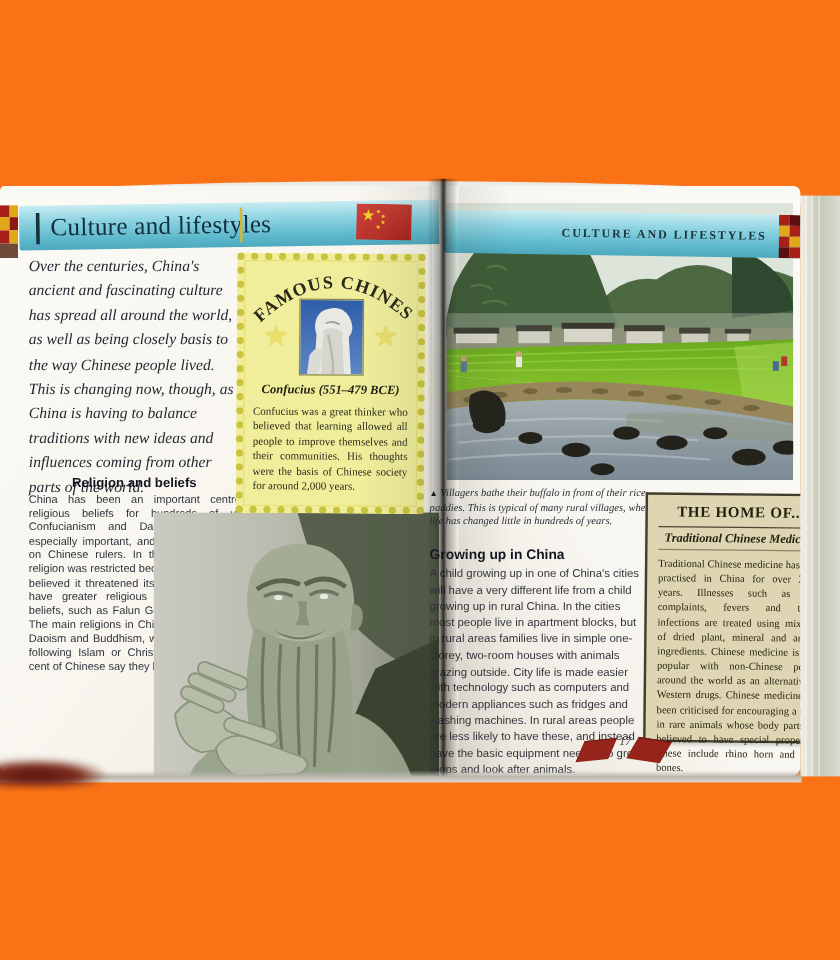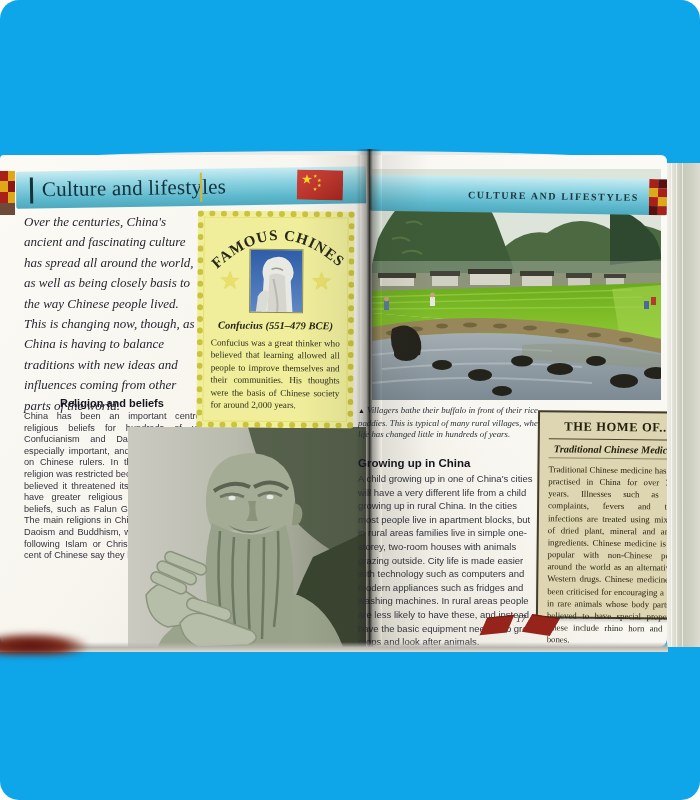--- a/index.html
+++ b/index.html
@@ -1,19 +1,19 @@
 <!DOCTYPE html>
 <html><head>
 <meta charset="utf-8">
 <style>
   * { margin:0; padding:0; box-sizing:border-box; }
   html,body { width:700px; height:800px; background:#fdfdfc; overflow:hidden; }
   body { font-family:"Liberation Sans", sans-serif; position:relative; }
 
-  .stage { position:absolute; left:0; top:0; width:700px; height:800px; background:#0ea5e9;border-radius:19px; }
+  .stage { position:absolute; left:0; top:0; width:700px; height:800px; background:#f97316; }
 
   
   .book { position:absolute; left:0; top:155px; width:700px; height:495px; }
   .book-top-edge { position:absolute; left:0; top:-4px; width:668px; height:22px;
     background:linear-gradient(180deg,#e9e9e5 0%, #f6f5f0 70%, rgba(246,245,240,0) 100%);
     border-radius:50% 50% 0 0 / 14px 14px 0 0; }
   .book-bottom-edge { position:absolute; left:0; top:487px; width:668px; height:10px;
     background:linear-gradient(180deg, rgba(0,0,0,0) 0%, #b9b7ae 55%, #dddbd2 100%); }
   .table-smudge { position:absolute; left:-8px; top:478px; width:95px; height:22px;
     background:radial-gradient(ellipse at 40% 60%, #5a1410 0%, #7a2a1a 45%, rgba(122,42,26,0) 75%);

